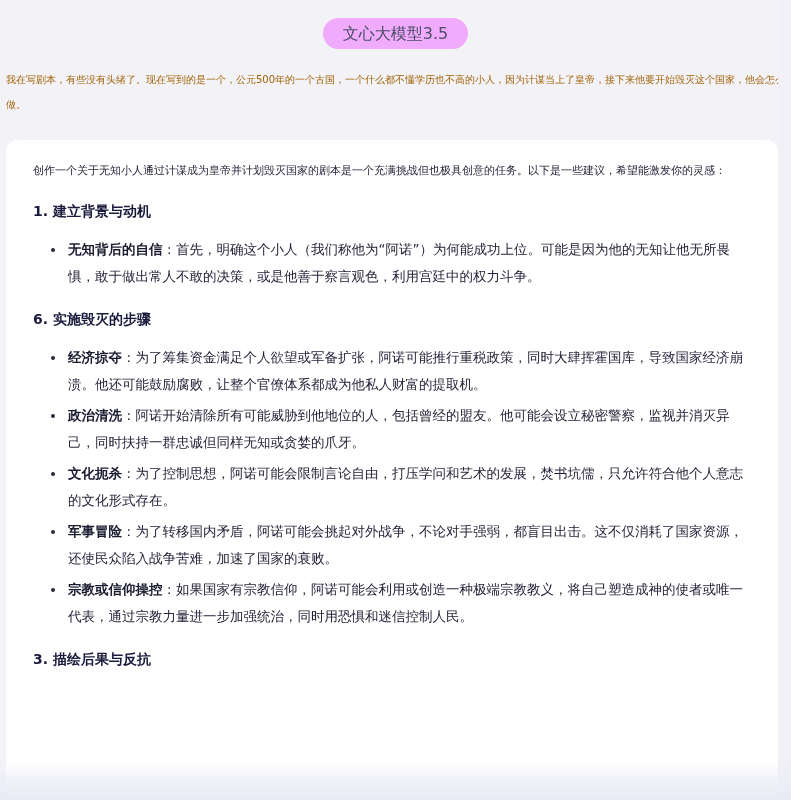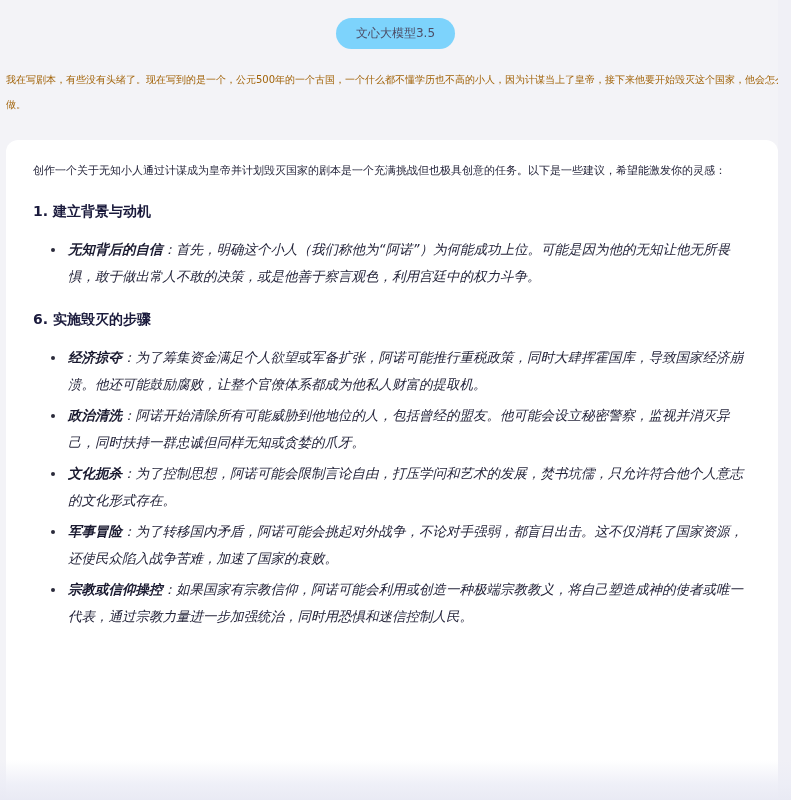--- a/index.html
+++ b/index.html
@@ -6,23 +6,23 @@
     html, body {
       width: 791px; height: 800px; overflow: hidden;
       background: #f3f3f7;
       font-family: "DejaVu Sans", "Liberation Sans", sans-serif;
       color: #1f1f2e;
     }
     .page { position: relative; width: 791px; height: 800px; }
 
     .model-badge-wrap { position: absolute; top: 18px; left: 0; width: 791px; display: flex; justify-content: center; }
     .model-badge {
-      background: #7dd3fc;
+      background: #f0abfc;
       color: #4c4d66;
-      font-size: 12px;
+      font-size: 16px;
       height: 31px;
       line-height: 31px;
       padding: 0 20px;
       border-radius: 16px;
       letter-spacing: 0;
       text-align: center;
     }
 
     .user-msg {
       position: absolute; top: 67px; left: 6px; width: 780px;
@@ -38,21 +38,21 @@
     }
     .intro {
       font-size: 11px; line-height: 27px; color: #24243a;
       margin-bottom: 12px;
     }
     .section-title {
       font-size: 14px; font-weight: bold; color: #1a1a3c;
       line-height: 30px; margin-top: 0;
       margin-bottom: 10px;
     }
-    .bullets { list-style: none; margin-left: 18px; margin-bottom: 14px; font-style: italic; }
+    .bullets { list-style: none; margin-left: 18px; margin-bottom: 14px; }
     .bullets li {
       position: relative;
       padding-left: 17px;
       font-size: 13.5px; line-height: 27px; color: #24243a;
       margin-bottom: 4px;
     }
     .bullets li::before {
       content: ""; position: absolute; left: 0; top: 12px;
       width: 4px; height: 4px; border-radius: 50%; background: #2a2a3a;
     }
@@ -89,17 +89,18 @@
 
     <h3 class="section-title">6. 实施毁灭的步骤</h3>
     <ul class="bullets">
       <li><span class="term">经济掠夺</span><span>：为了筹集资金满足个人欲望或军备扩张，阿诺可能推行重税政策，同时大肆挥霍国库，导致国家经济崩溃。他还可能鼓励腐败，让整个官僚体系都成为他私人财富的提取机。</span></li>
       <li><span class="term">政治清洗</span><span>：阿诺开始清除所有可能威胁到他地位的人，包括曾经的盟友。他可能会设立秘密警察，监视并消灭异己，同时扶持一群忠诚但同样无知或贪婪的爪牙。</span></li>
       <li><span class="term">文化扼杀</span><span>：为了控制思想，阿诺可能会限制言论自由，打压学问和艺术的发展，焚书坑儒，只允许符合他个人意志的文化形式存在。</span></li>
       <li><span class="term">军事冒险</span><span>：为了转移国内矛盾，阿诺可能会挑起对外战争，不论对手强弱，都盲目出击。这不仅消耗了国家资源，还使民众陷入战争苦难，加速了国家的衰败。</span></li>
       <li><span class="term">宗教或信仰操控</span><span>：如果国家有宗教信仰，阿诺可能会利用或创造一种极端宗教教义，将自己塑造成神的使者或唯一代表，通过宗教力量进一步加强统治，同时用恐惧和迷信控制人民。</span></li>
     </ul>
 
+    <h3 class="section-title">3. 描绘后果与反抗</h3>
   </div>
 
   <div class="right-gutter"></div>
   <div class="fade"></div>
 </div>
 
 </body></html>

